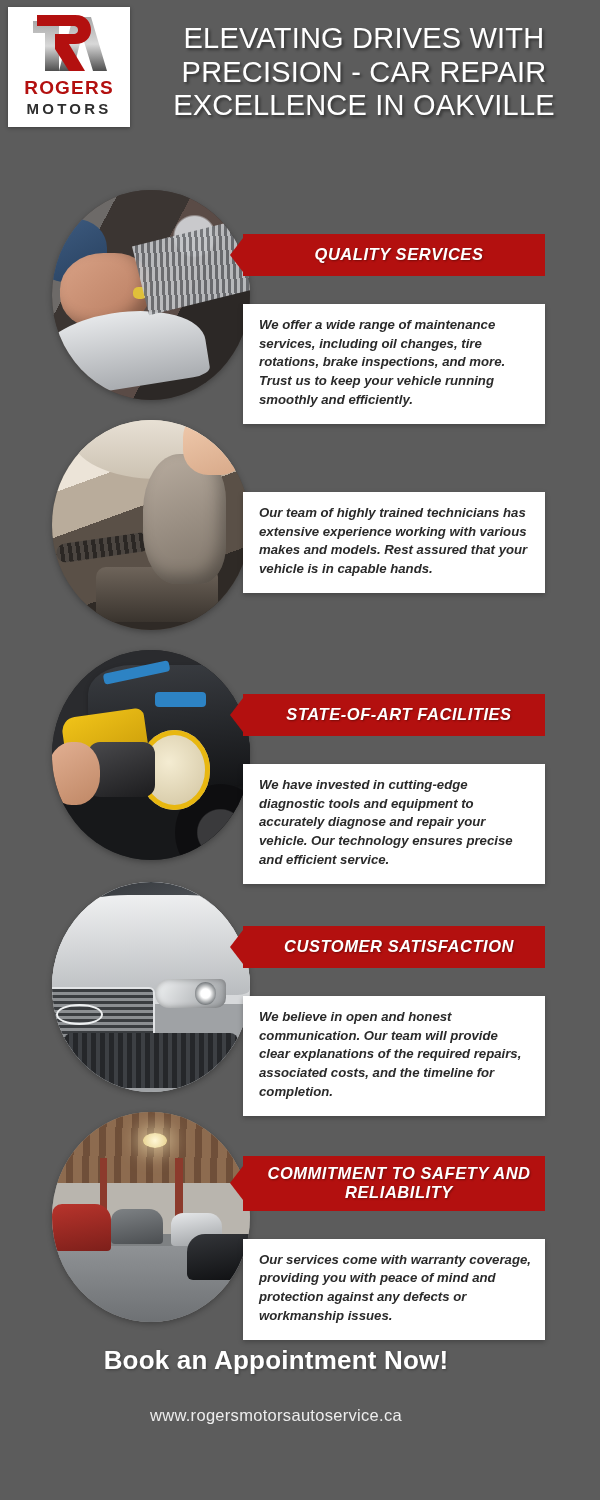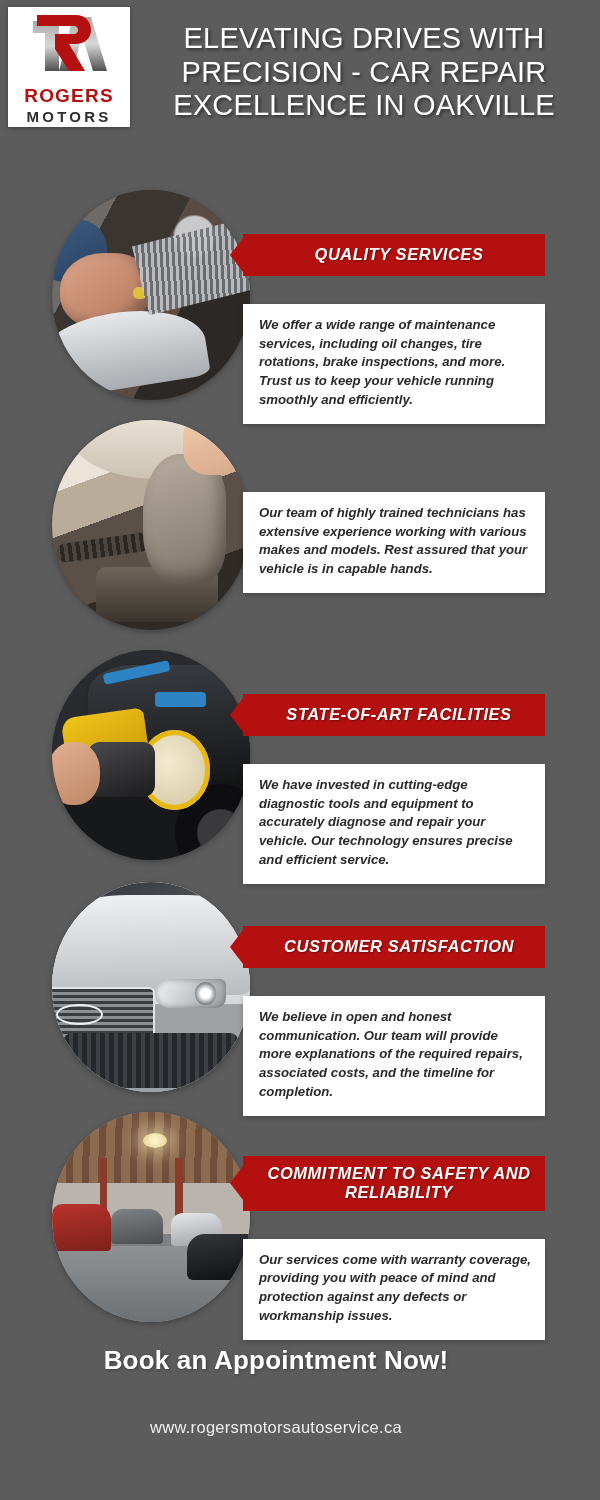--- a/index.html
+++ b/index.html
@@ -15,21 +15,21 @@
   .header{ position:absolute; top:0; left:0; width:600px; height:190px; }
   .logo-box{
     position:absolute; left:8px; top:7px; width:122px; height:120px;
     background:#ffffff; box-shadow:0 1px 4px rgba(0,0,0,.35);
     display:flex; flex-direction:column; align-items:center; justify-content:flex-start;
     padding-top:6px;
   }
   .logo-mark{ width:100px; height:62px; display:block; }
   .logo-rogers{
     font-size:19px; font-weight:bold; letter-spacing:1.2px;
-    color:#b3100f; line-height:1; margin-top:11px;
+    color:#b3100f; line-height:1; margin-top:3px;
   }
   .logo-motors{
     font-size:15px; font-weight:bold; letter-spacing:3.2px;
     color:#2e2e2e; line-height:1; margin-top:4px;
   }
 
   .headline{
     position:absolute; left:142px; top:22px; width:444px;
     text-align:center; color:#ffffff;
     font-size:29px; font-weight:normal; line-height:1.16;
@@ -77,21 +77,21 @@
   }
 
   
   .footer{ position:absolute; left:0; top:1345px; width:552px; text-align:center; }
   .cta{
     color:#ffffff; font-size:26px; font-weight:bold; letter-spacing:.2px;
     text-shadow:1px 1px 3px rgba(0,0,0,.35);
   }
   .url{
     color:#ededed; font-size:16.5px; font-weight:normal;
-    letter-spacing:.3px; margin-top:42px;
+    letter-spacing:.3px; margin-top:30px;
   }
 
   
   
   .s1{ background:
       radial-gradient(circle at 72% 22%, #c9c9cc 0 9%, transparent 10%),
       linear-gradient(118deg,#6d6a68 0 22%, #3b3532 22% 46%, #5a4b46 46% 62%, #2c2826 62% 100%),
       #3a3330; }
   .s1::after{ content:""; position:absolute; left:44%; top:20%; width:56%; height:34%;
       background:repeating-linear-gradient(100deg,#c3c5c8 0 3px,#6d6f73 3px 6px);
@@ -268,21 +268,21 @@
       <div class="hood4"></div>
       <div class="grille"></div>
       <div class="rings"></div>
       <div class="lamp"></div>
       <div class="lampdot"></div>
       <div class="lower"></div>
     </div>
   </div>
   <div class="card">
     <div class="banner">CUSTOMER SATISFACTION</div>
-    <div class="body">We believe in open and honest communication. Our team will provide more explanations of the required repairs, associated costs, and the timeline for completion.</div>
+    <div class="body">We believe in open and honest communication. Our team will provide clear explanations of the required repairs, associated costs, and the timeline for completion.</div>
   </div>
 </div>
 
 <div class="row row-5">
   <div class="photo">
     <div class="scene s5">
       <div class="roof"></div>
       <div class="light"></div>
       <div class="floor"></div>
       <div class="col1"></div>

